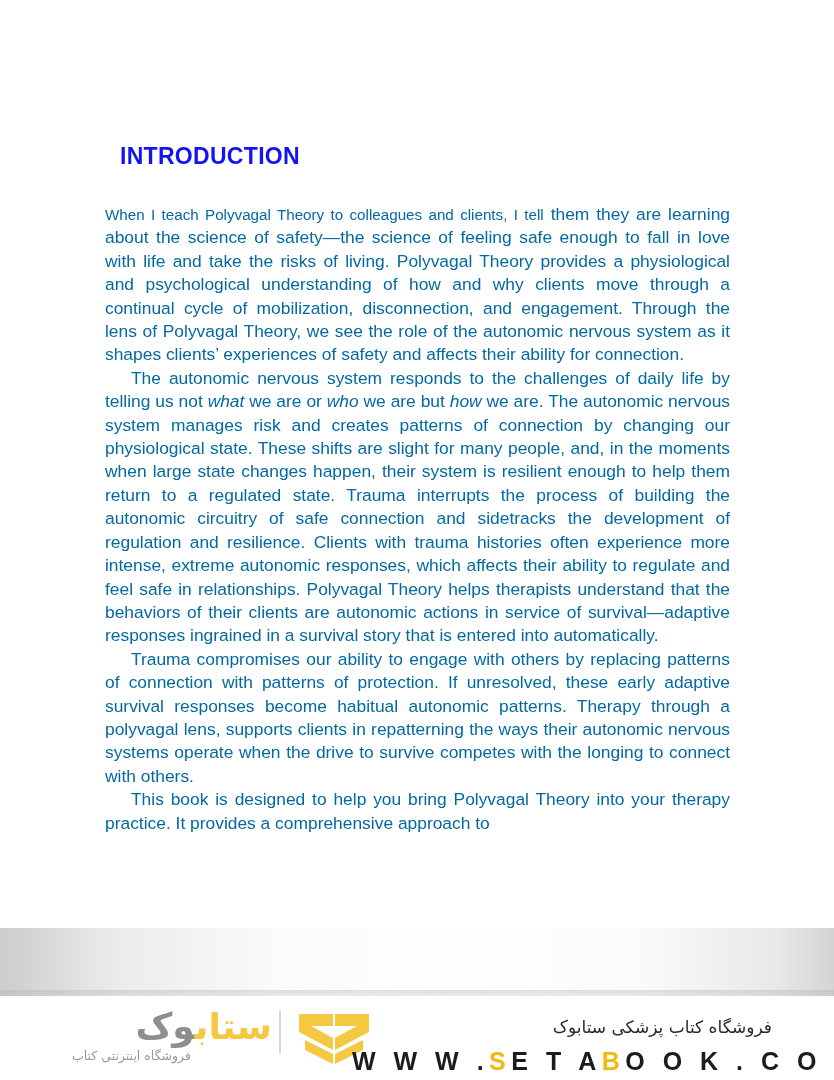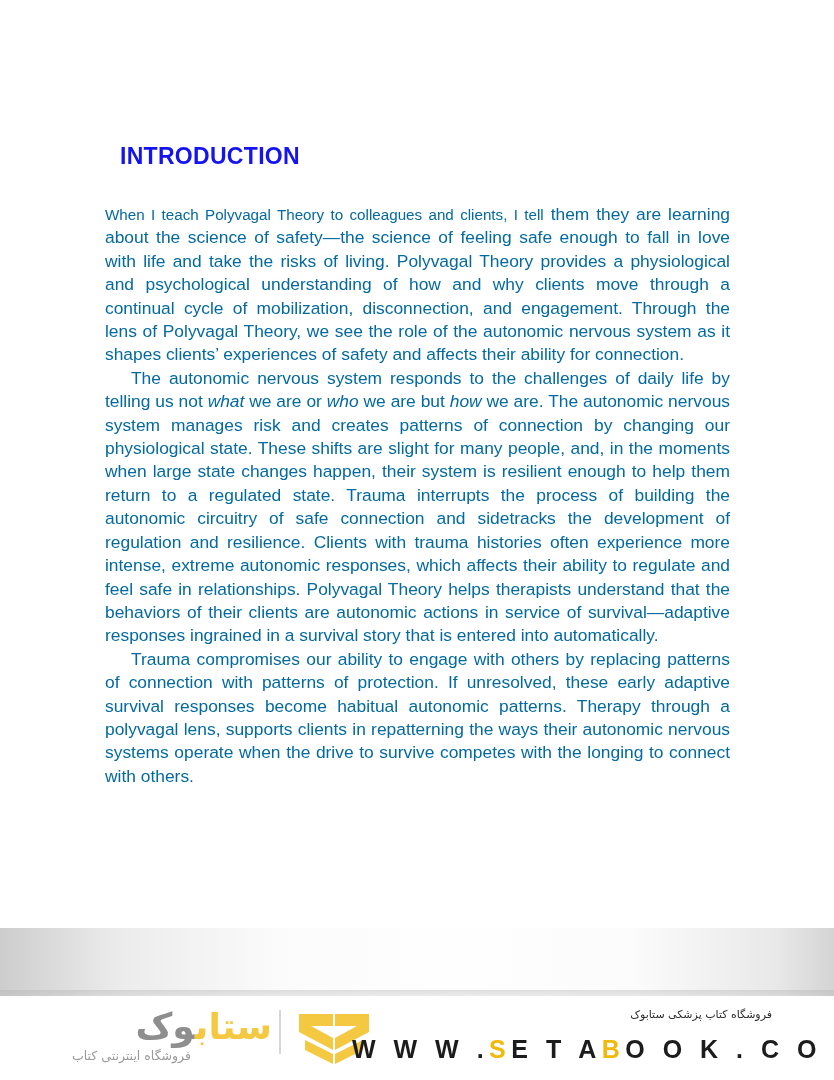--- a/index.html
+++ b/index.html
@@ -163,24 +163,25 @@
   
   .brand-block {
     position: absolute;
     right: 62px;
     top: 6px;
     text-align: right;
     width: 420px;
   }
   .brand-fa {
     font-family: "DejaVu Sans", sans-serif;
-    font-size: 11px;
+    font-size: 17px;
     color: #2b2b2b;
     direction: rtl;
     line-height: 26px;
+    margin-top: 12px;
   }
   .brand-url {
     font-family: "Liberation Sans", sans-serif;
     font-size: 25px;
     font-weight: bold;
     letter-spacing: 5.5px;
     color: #1c1c1c;
     line-height: 34px;
     margin-top: 4px;
     white-space: nowrap;
@@ -199,20 +200,21 @@
   <div class="body-column">
 
     <p>
       <span class="lead-small">When I teach Polyvagal Theory to colleagues and clients, I tell</span><span> them they are learning about the science of safety—the science of feeling safe enough to fall in love with life and take the risks of living. Polyvagal Theory provides a physiological and psychological understanding of how and why clients move through a continual cycle of mobilization, disconnection, and engagement. Through the lens of Polyvagal Theory, we see the role of the autonomic nervous system as it shapes clients’ experiences of safety and affects their ability for connection.</span>
     </p>
 
     <p class="indent"><span>The autonomic nervous system responds to the challenges of daily life by telling us not </span><span class="ital">what</span><span> we are or </span><span class="ital">who</span><span> we are but </span><span class="ital">how</span><span> we are. The autonomic nervous system manages risk and creates patterns of connection by changing our physiological state. These shifts are slight for many people, and, in the moments when large state changes happen, their system is resilient enough to help them return to a regulated state. Trauma interrupts the process of building the autonomic circuitry of safe connection and sidetracks the development of regulation and resilience. Clients with trauma histories often experience more intense, extreme autonomic responses, which affects their ability to regulate and feel safe in relationships. Polyvagal Theory helps therapists understand that the behaviors of their clients are autonomic actions in service of survival—adaptive responses ingrained in a survival story that is entered into automatically.</span></p>
 
     <p class="indent">Trauma compromises our ability to engage with others by replacing patterns of connection with patterns of protection. If unresolved, these early adaptive survival responses become habitual autonomic patterns. Therapy through a polyvagal lens, supports clients in repatterning the ways their autonomic nervous systems operate when the drive to survive competes with the longing to connect with others.</p>
 
+    <p class="indent">This book is designed to help you bring Polyvagal Theory into your therapy practice. It provides a comprehensive approach to</p>
   </div>
 
   <div class="fade-band"></div>
   <div class="fade-edge"></div>
 
   <div class="footer">
 
     <div class="logo-group">
       <div class="logo-wordmark"><span class="wm-yellow">ستاب</span><span class="wm-gray">وک</span></div>
 

